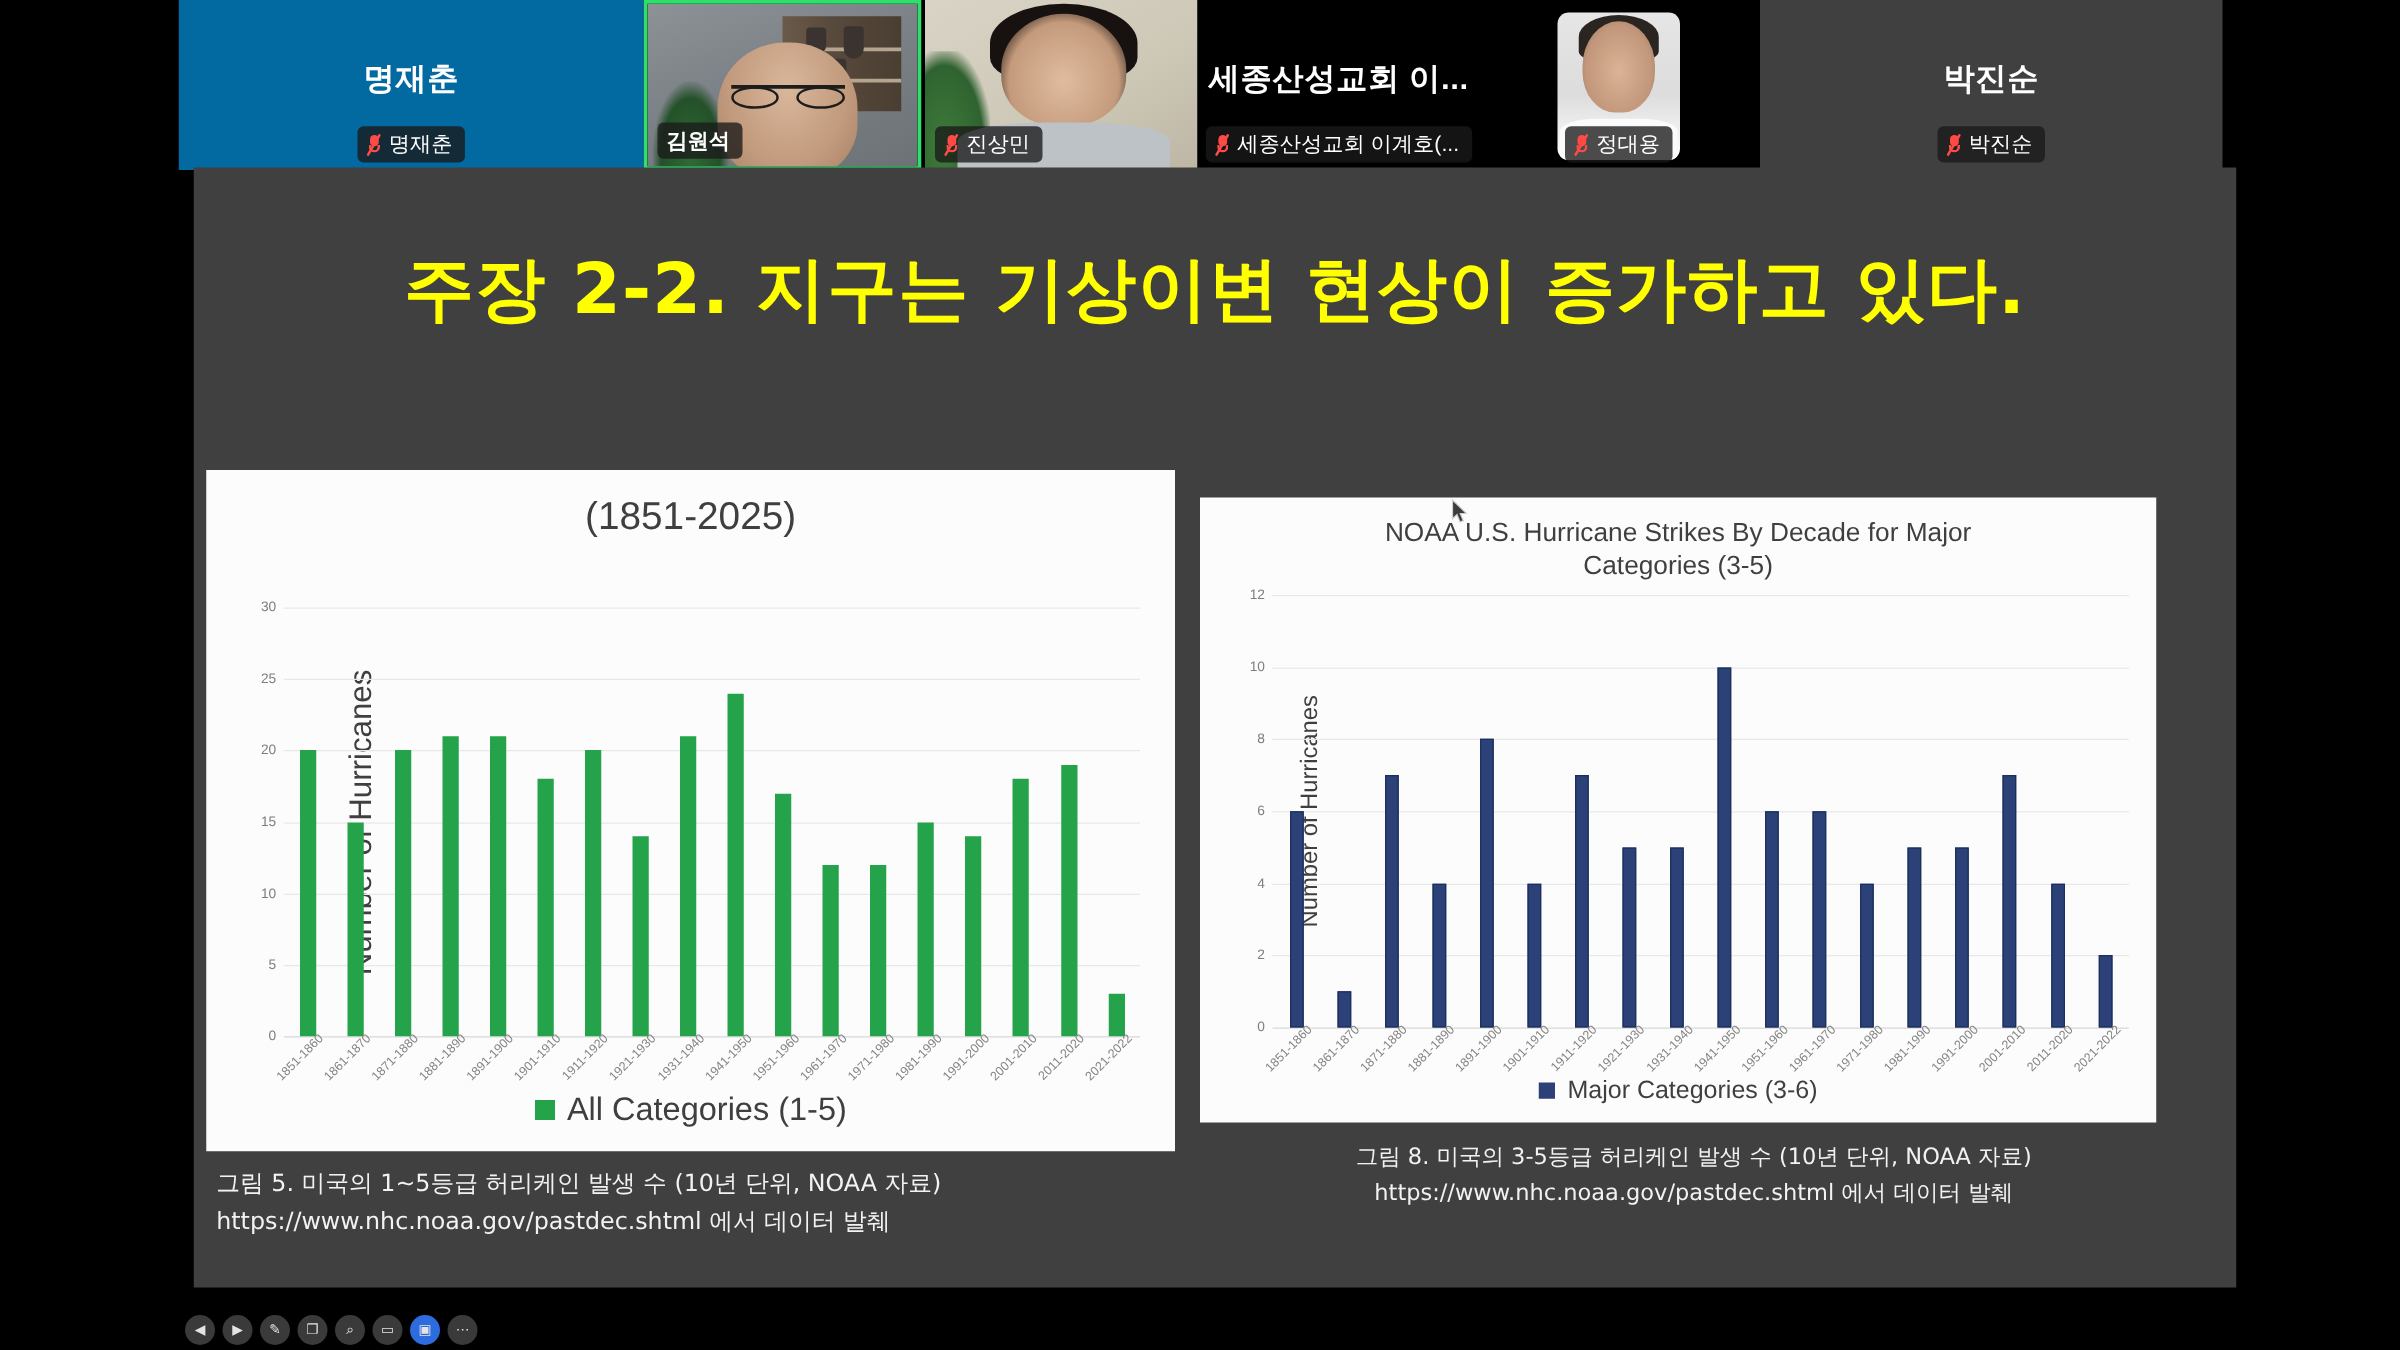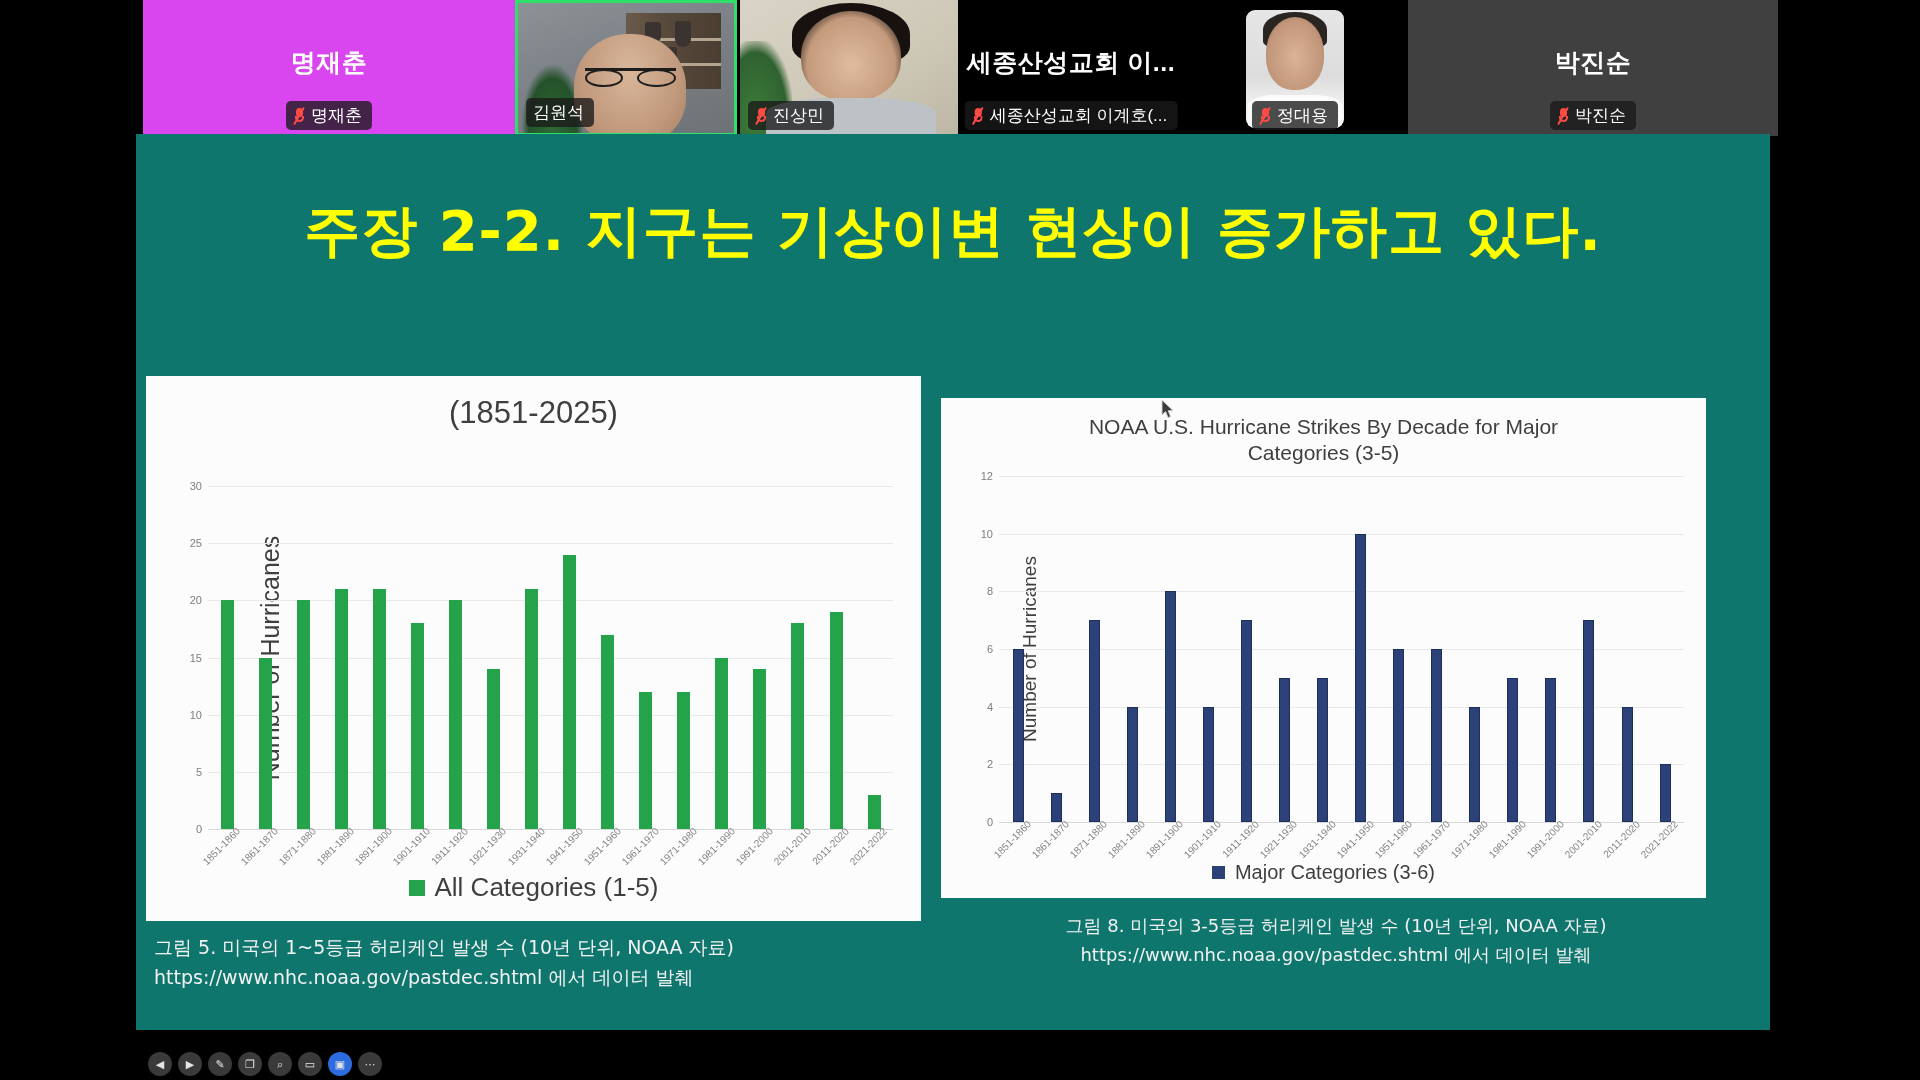--- a/index.html
+++ b/index.html
@@ -111,22 +111,22 @@
     position:absolute; left:17%; top:2%; width:66%; height:30%;
     background:#2b2522; border-radius: 50% 50% 20% 20%;
   }
   .avatar-photo .ashirt {
     position:absolute; left:2%; bottom:0; width:96%; height:28%;
     background:#fbfbfb; border-radius: 30% 30% 0 0;
   }
 
   
   .slide {
-    position: absolute; left: 136px; top: 134px;
-    width: 1634px; height: 896px; background: #0f766e;
+    position: absolute; left: 155px; top: 134px;
+    width: 1634px; height: 896px; background: #404040;
   }
   .slide-title {
     position: absolute; left: 0; right: 0; top: 60px;
     text-align: center;
     color: #ffff00;
     font-size: 56px; font-weight: 700; letter-spacing: 1px;
     font-family: "DejaVu Sans", "Liberation Sans", sans-serif;
   }
 
   
@@ -229,33 +229,33 @@
   }
   .tb-btn.active { background: #2d6cdf; }
 </style>
 </head>
 <body>
 
 <div id="root">
 
   <div class="video-strip">
 
-    <div class="tile" style="left:143px; width:372px; background:#d946ef;">
+    <div class="tile" style="left:143px; width:372px; background:#0369a1;">
       <div class="tile-name-center">명재춘</div>
       <div class="tile-badge centered">
         <span class="mic-muted">
           <span class="body"></span>
             <span class="stand"></span>
             <span class="slash"></span>
         </span>
         <span>명재춘</span>
       </div>
     </div>
 
-    <div class="tile active" style="left:515px; width:222px;">
+    <div class="tile active" style="left:515px; width:222px;font-weight:bold;">
       <div class="videoimg cam1">
         <div class="shelf">
           <div class="shelf-line" style="top:32%"></div>
           <div class="shelf-line" style="top:66%"></div>
           <div class="vase" style="left:20%; top:12%"></div>
           <div class="vase" style="left:52%; top:10%; height:26px;"></div>
           <div class="vase" style="left:30%; top:44%; width:22px;"></div>
         </div>
         <div class="plant"></div>
         <div class="head"></div>

